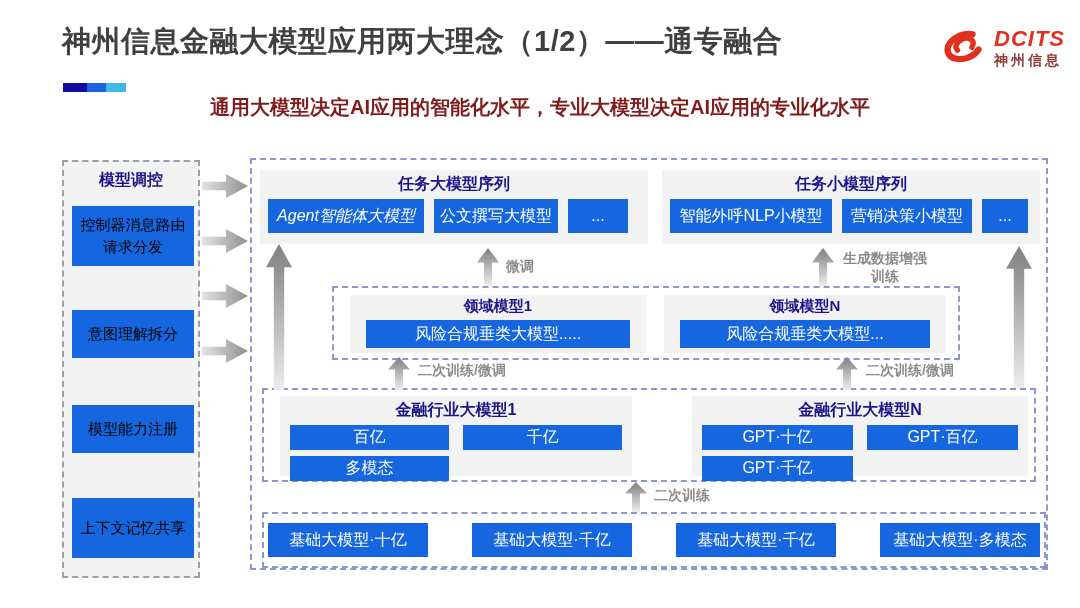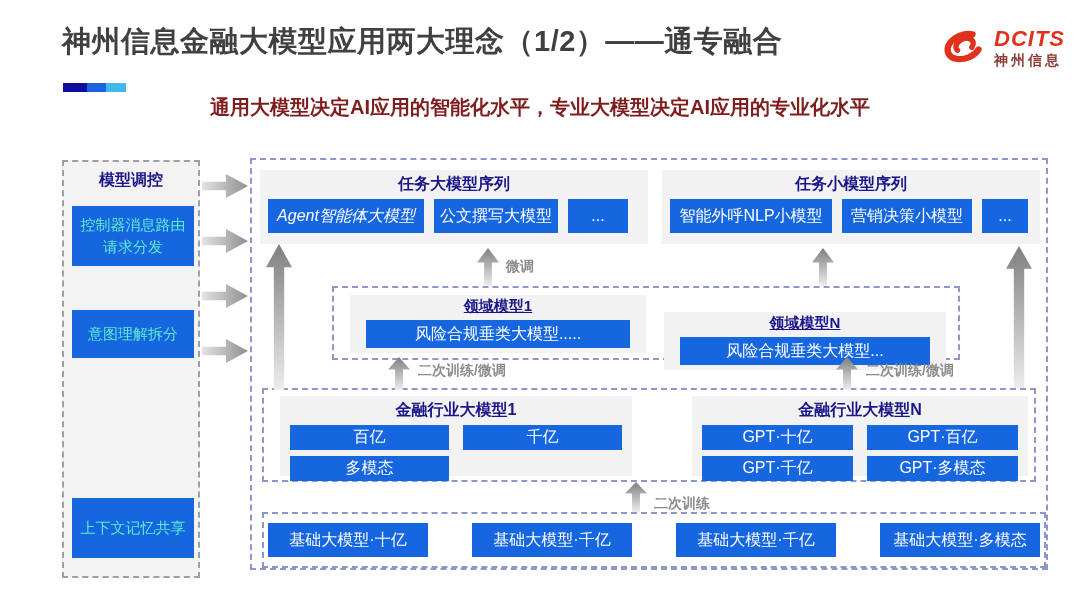--- a/index.html
+++ b/index.html
@@ -15,41 +15,41 @@
   .subtitle{position:absolute; left:190px; top:94px; width:700px; text-align:center; font-size:20px; font-weight:bold; color:#7f1d1d; white-space:nowrap;}
 
   .logo{position:absolute; left:936px; top:20px; display:flex; align-items:center;}
   .logo-text{margin-left:4px;}
   .logo-brand{color:#e0301e; font-weight:800; font-style:italic; font-size:22px; letter-spacing:1px; line-height:22px;}
   .logo-cn{color:#8a3c35; font-weight:bold; font-size:14px; letter-spacing:3px; margin-top:2px;}
 
   
   .sidebar{position:absolute; left:62px; top:160px; width:138px; height:418px; background:#f3f3f4; border:2px dashed #9b9fa6; box-sizing:border-box;}
   .sidebar-title{position:absolute; left:0; top:8px; width:100%; text-align:center; font-size:16px; font-weight:bold; color:#1b1687;}
-  .side-btn{position:absolute; left:8px; width:118px; background:#1566df; color:#5eead4; display:flex; align-items:center; justify-content:center; text-align:center; font-size:15px; line-height:1.45; padding:2px;}
+  .side-btn{position:absolute; left:8px; width:118px; background:#1566df; color:#000000; display:flex; align-items:center; justify-content:center; text-align:center; font-size:15px; line-height:1.45; padding:2px;}
   .side-btn.b1{top:44px; height:56px;}
   .side-btn.b2{top:148px; height:44px;}
   .side-btn.b3{top:243px; height:44px;}
   .side-btn.b4{top:336px; height:56px;}
 
   
   .rarrow{position:absolute; width:46px; height:24px;
     background:linear-gradient(to right,#e3e3e3,#8f8f8f);
     clip-path:polygon(0 32%,52% 32%,52% 0,100% 50%,52% 100%,52% 68%,0 68%);}
 
   
   .main-box{position:absolute; left:250px; top:158px; width:798px; height:412px; border:2px dashed #8d97c9; box-sizing:border-box; background:#fff;}
   .grey-group{position:absolute; background:#f2f2f3;}
   .g-title{width:100%; text-align:center; font-weight:bold; color:#1b1687; font-size:16px; padding-top:4px;}
   .btn-row{display:flex; gap:10px; padding:4px 8px 0 8px; align-items:center;}
   .blue-btn{background:#1566df; color:#fff; display:flex; align-items:center; justify-content:center; font-size:16px; height:34px; box-sizing:border-box; white-space:nowrap;}
 
   .dashed-box{position:absolute; border:2px dashed #8d97c9; box-sizing:border-box; background:#fff;}
 
-  .dg .g-title{font-size:15px; padding-top:2px;text-decoration:underline;}
+  .dg .g-title{font-size:15px; padding-top:2px;}
   .dg .blue-btn{height:28px; margin:4px 16px 0 16px; font-size:16px;}
 
   .fg-grid{display:grid; grid-template-columns:1fr 1fr; gap:6px 14px; padding:4px 10px 0 10px;}
   .fg-grid .blue-btn{height:25px; font-size:16px;}
 
   .found-row{display:flex; justify-content:space-between; align-items:center; height:100%; padding:0 4px; box-sizing:border-box;gap:44px;}
   .found-row .blue-btn{width:182px; height:34px; font-size:16px;}
 
   
   .uarrow{position:absolute; background:linear-gradient(to top,#ededed,#7f7f7f);}
@@ -83,20 +83,21 @@
     <span class="logo-text">
       <div class="logo-brand">DCITS</div>
       <div class="logo-cn">神州信息</div>
     </span>
   </div>
 
   <div class="sidebar">
     <div class="sidebar-title">模型调控</div>
     <div class="side-btn b1">控制器消息路由请求分发</div>
     <div class="side-btn b2">意图理解拆分</div>
+    <div class="side-btn b3">模型能力注册</div>
     <div class="side-btn b4">上下文记忆共享</div>
   </div>
 
   <div class="rarrow" style="left:202px; top:174px;"></div>
   <div class="rarrow" style="left:202px; top:229px;"></div>
   <div class="rarrow" style="left:202px; top:284px;"></div>
   <div class="rarrow" style="left:202px; top:339px;"></div>
 
   <div class="main-box"></div>
 
@@ -116,65 +117,65 @@
       <div class="blue-btn" style="width:130px;">营销决策小模型</div>
       <div class="blue-btn" style="width:46px;">...</div>
     </div>
   </div>
 
   <div class="dashed-box" style="left:332px; top:286px; width:628px; height:74px;">
     <div class="grey-group dg" style="left:16px; top:7px; width:296px; height:58px;">
       <div class="g-title">领域模型1</div>
       <div class="blue-btn">风险合规垂类大模型.....</div>
     </div>
-    <div class="grey-group dg" style="left:330px; top:24px; width:282px; height:58px;">
+    <div class="grey-group dg" style="left:330px; top:7px; width:282px; height:58px;">
       <div class="g-title">领域模型N</div>
       <div class="blue-btn">风险合规垂类大模型...</div>
     </div>
   </div>
 
   <div class="dashed-box" style="left:262px; top:388px; width:774px; height:94px;">
     <div class="grey-group" style="left:16px; top:6px; width:352px; height:80px;">
       <div class="g-title">金融行业大模型1</div>
       <div class="fg-grid">
         <div class="blue-btn">百亿</div>
         <div class="blue-btn">千亿</div>
         <div class="blue-btn">多模态</div>
       </div>
     </div>
     <div class="grey-group" style="left:428px; top:6px; width:336px; height:80px;">
       <div class="g-title">金融行业大模型N</div>
       <div class="fg-grid">
         <div class="blue-btn">GPT·十亿</div>
         <div class="blue-btn">GPT·百亿</div>
         <div class="blue-btn">GPT·千亿</div>
-        <div class="blue-btn">GPT·多模态</div>
       </div>
     </div>
   </div>
 
   <div class="dashed-box" style="left:262px; top:512px; width:784px; height:56px;">
     <div class="found-row">
       <div class="blue-btn">基础大模型·十亿</div>
       <div class="blue-btn">基础大模型·千亿</div>
       <div class="blue-btn">基础大模型·千亿</div>
       <div class="blue-btn">基础大模型·多模态</div>
     </div>
   </div>
 
   <div class="uarrow tall" style="left:266px; top:244px; width:26px; height:146px;"></div>
   <div class="uarrow tall" style="left:1006px; top:246px; width:26px; height:142px;"></div>
 
   <div class="uarrow small" style="left:477px; top:248px; width:22px; height:38px;"></div>
   <div class="arrow-label" style="left:506px; top:258px;">微调</div>
 
   <div class="uarrow small" style="left:812px; top:248px; width:22px; height:38px;"></div>
+  <div class="arrow-label wrap" style="left:841px; top:250px;">生成数据增强训练</div>
 
   <div class="uarrow small" style="left:388px; top:357px; width:22px; height:33px;"></div>
   <div class="arrow-label" style="left:418px; top:362px;">二次训练/微调</div>
 
   <div class="uarrow small" style="left:836px; top:357px; width:22px; height:33px;"></div>
   <div class="arrow-label" style="left:866px; top:362px;">二次训练/微调</div>
 
   <div class="uarrow small" style="left:625px; top:482px; width:22px; height:30px;"></div>
-  <div class="arrow-label" style="left:654px; top:487px;margin-top:8px;">二次训练</div>
+  <div class="arrow-label" style="left:654px; top:487px;">二次训练</div>
 
 </div>
 
 </body></html>

